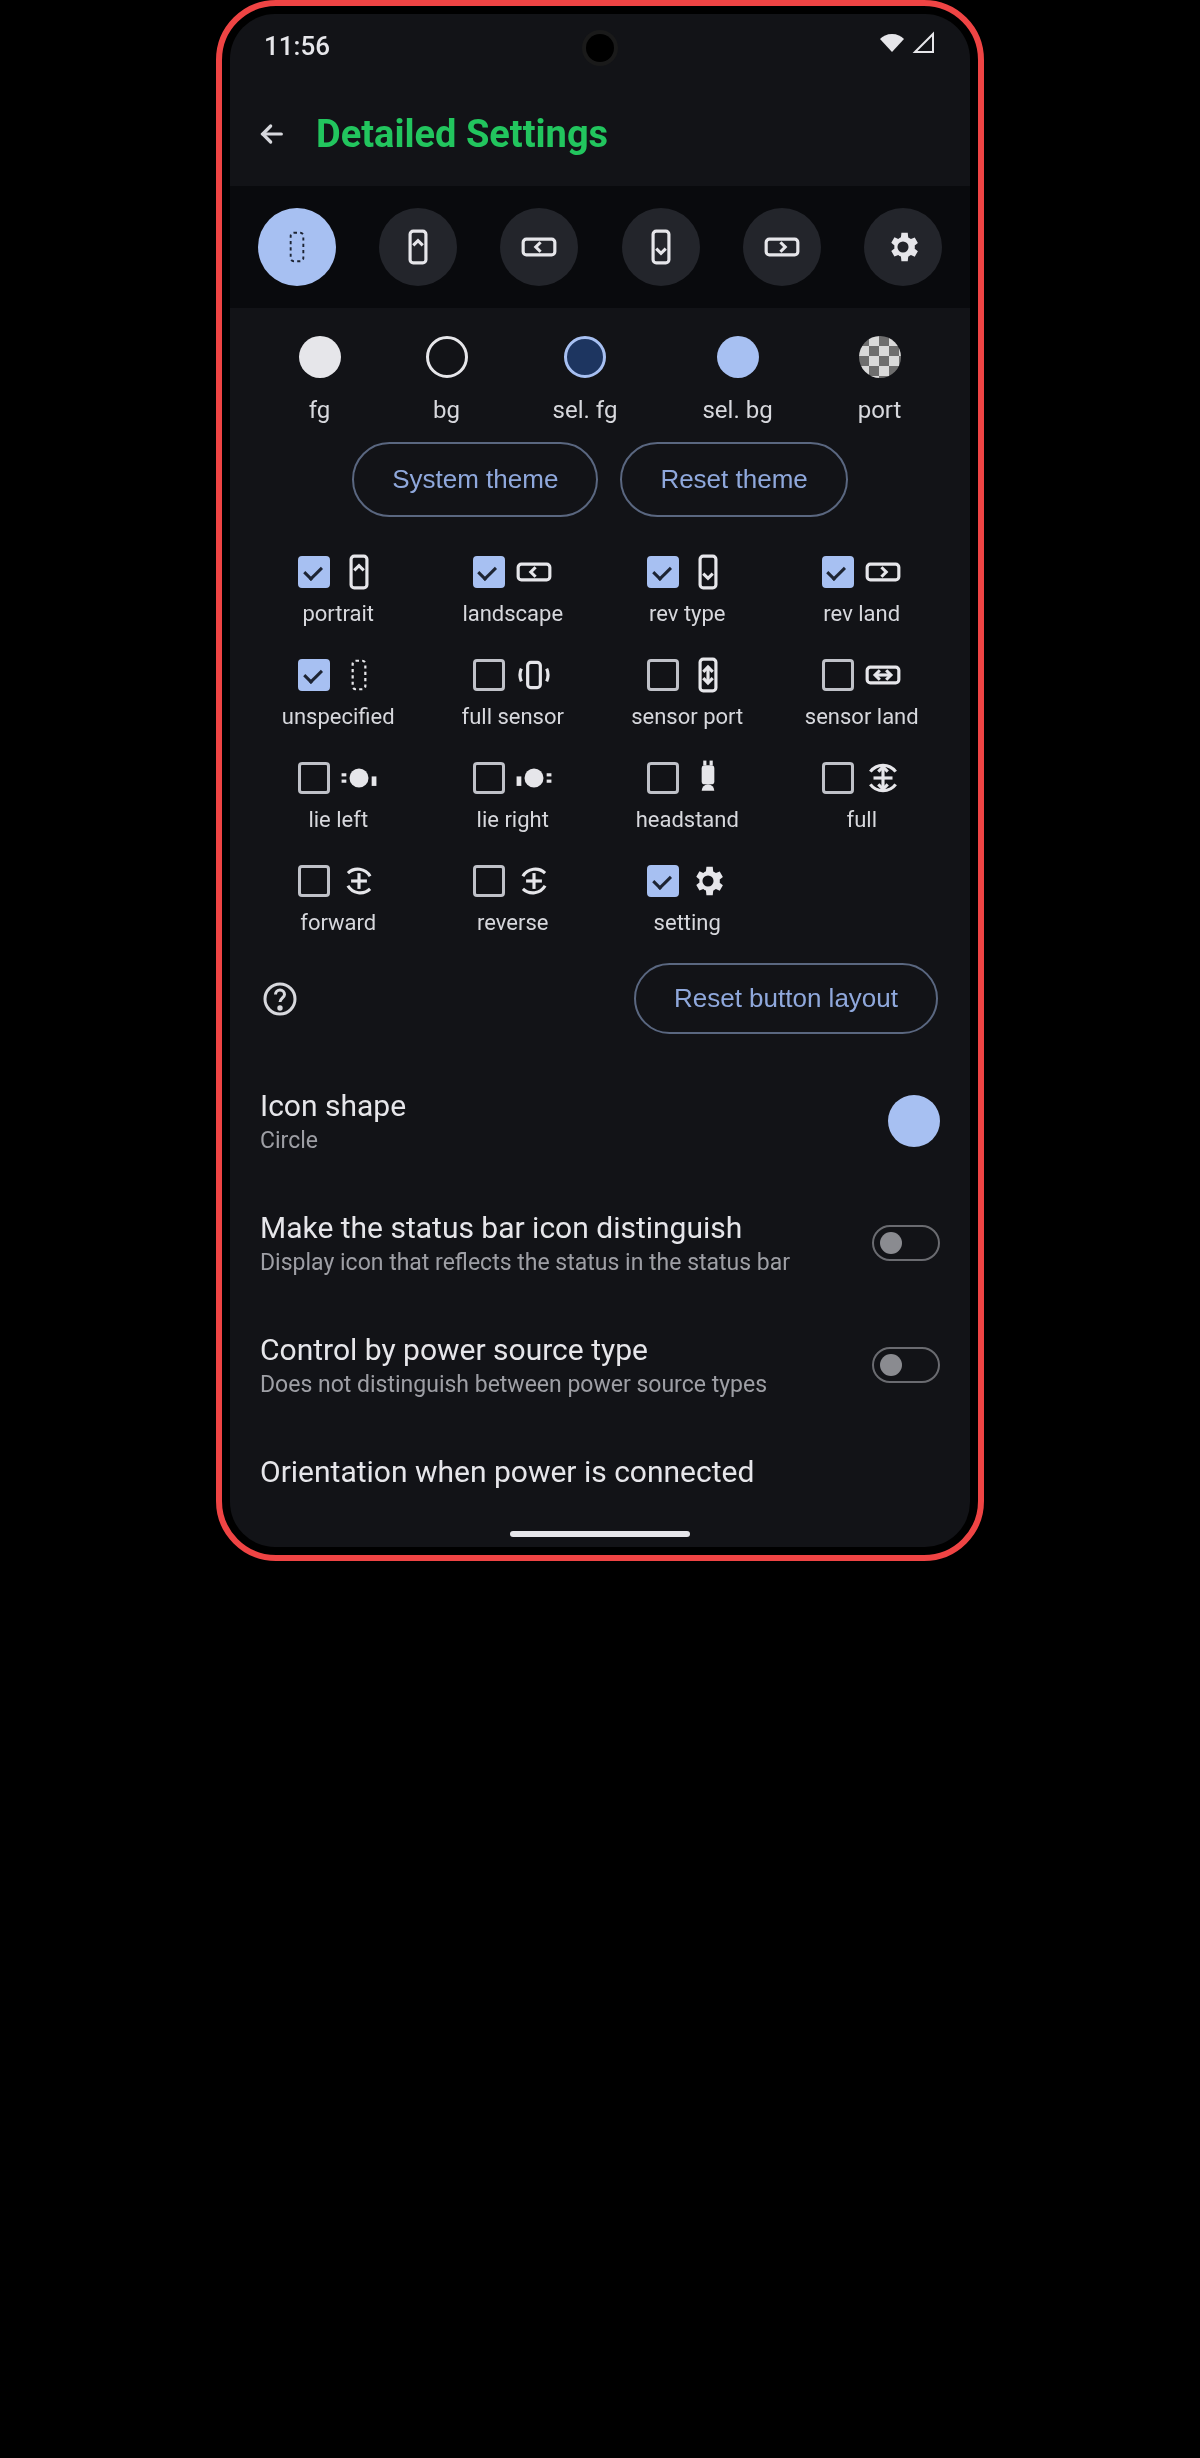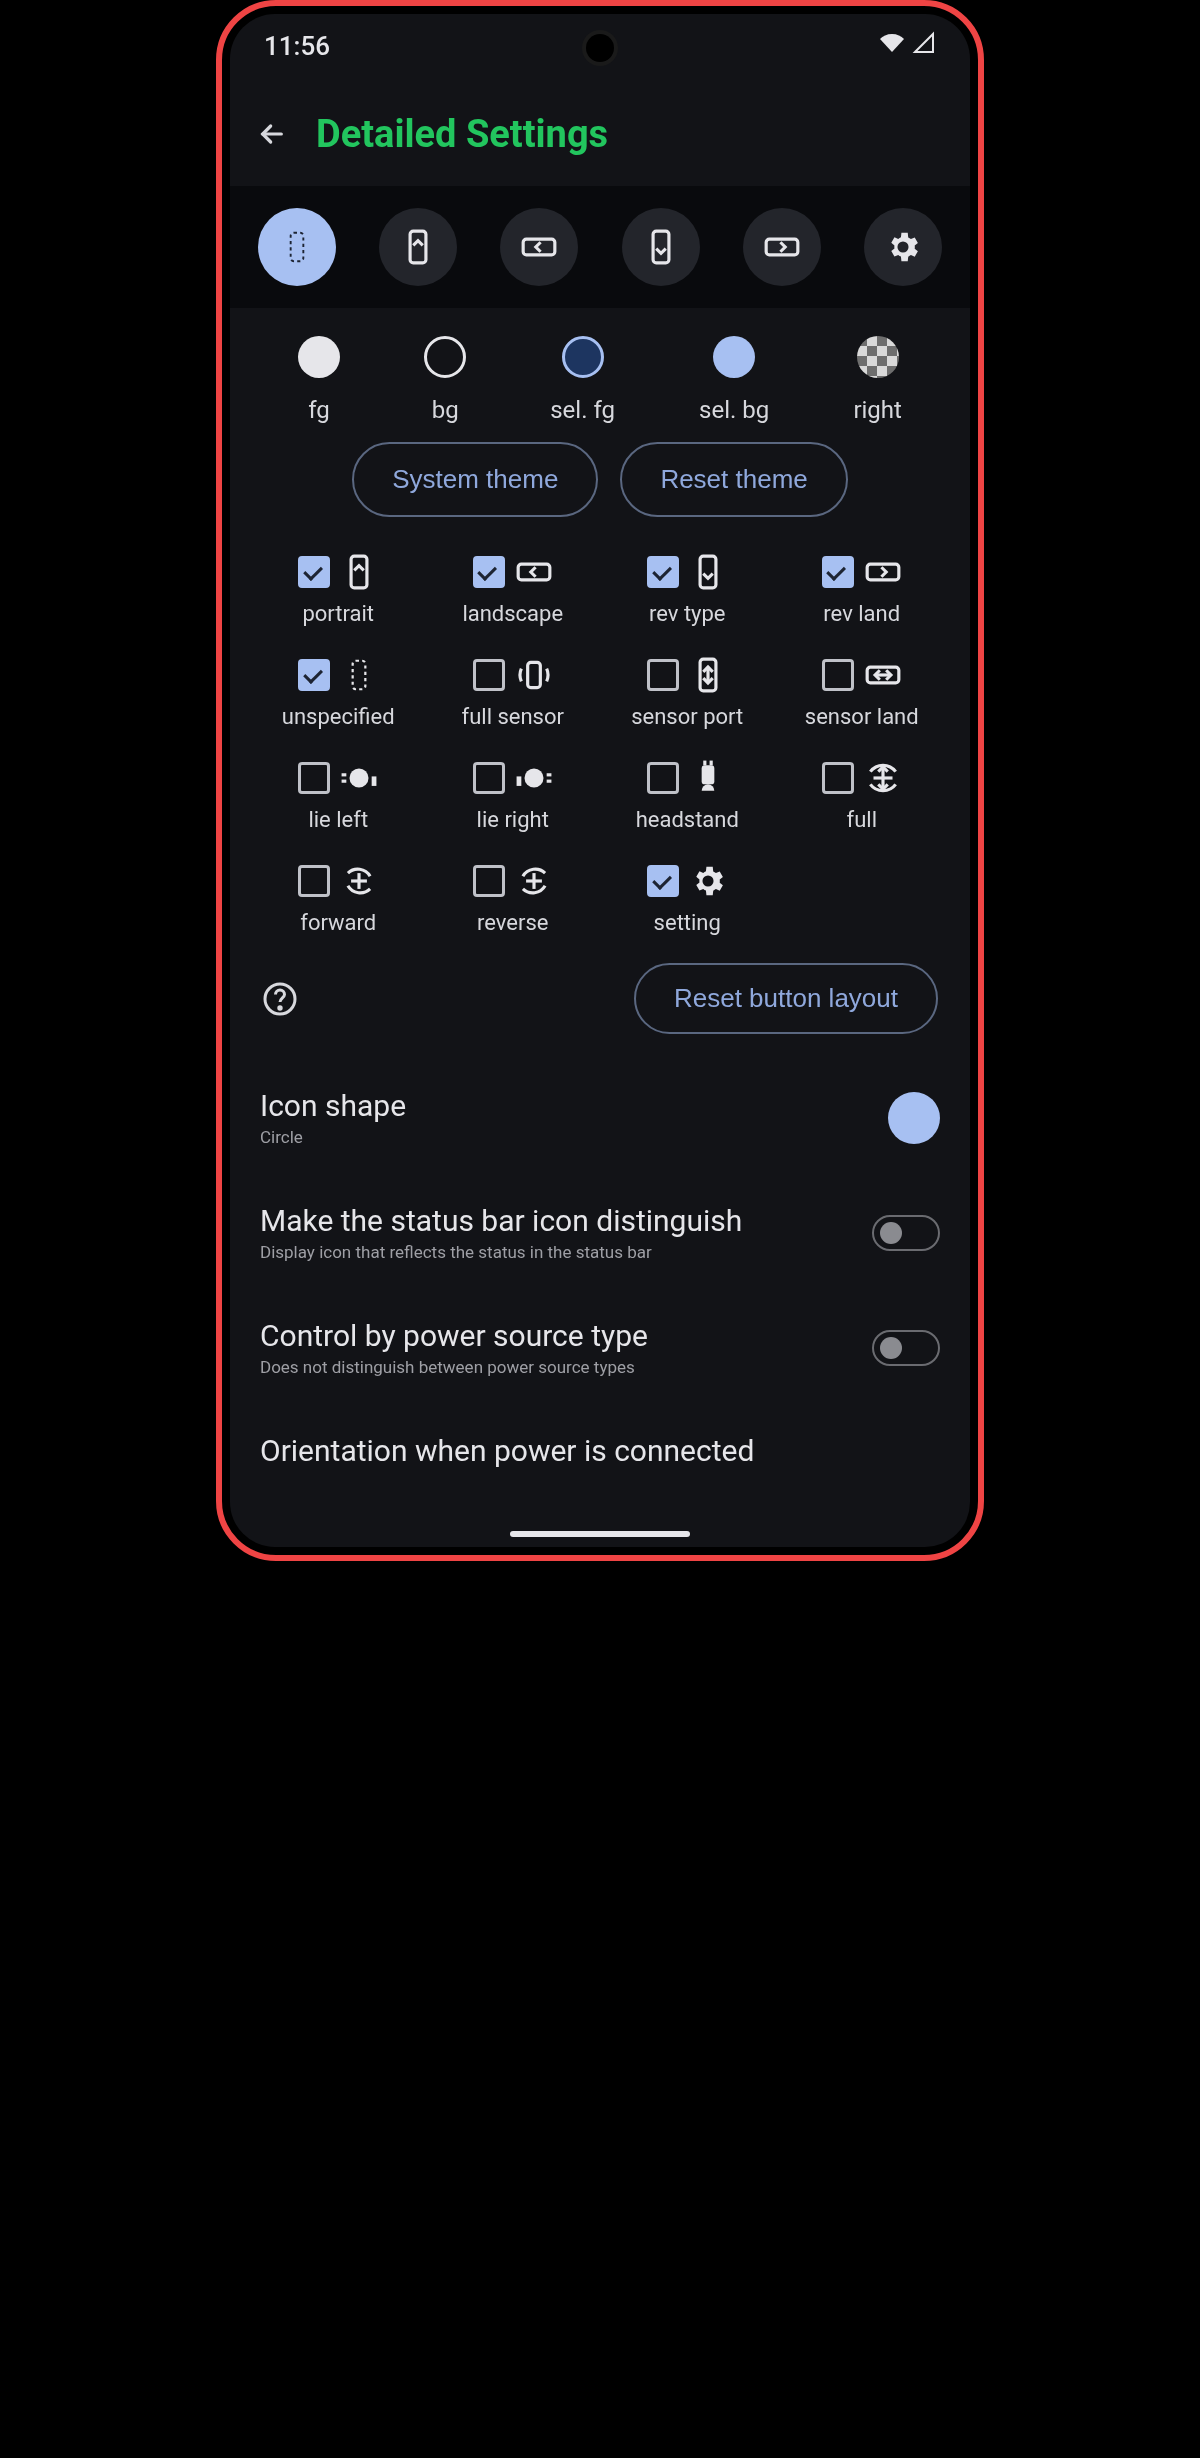--- a/index.html
+++ b/index.html
@@ -137,21 +137,21 @@
   .help { width:36px; height:36px; color:#d7d8dd; cursor:pointer; }
   .settinglist {}
   .srow {
     display:flex; align-items:center; justify-content:space-between;
     padding: 28px 4px;
     gap: 20px;
     cursor:pointer;
   }
   .srow .txt { flex:1; }
   .stitle { font-size:30px; color:#e6e6ea; margin-bottom:4px; }
-  .ssub { font-size:17px; color:#9e9fa5; }
+  .ssub { font-size:23px; color:#9e9fa5; }
   .circle-thumb {
     width:52px; height:52px; border-radius:50%; background:#a7c0f2;
   }
   .toggle {
     width:68px; height:36px; border:2px solid #6a6b70; border-radius:20px;
     position:relative; background:transparent;
   }
   .toggle::after{
     content:""; position:absolute; left:6px; top:5px;
     width:22px; height:22px; border-radius:50%; background:#8a8b90;
@@ -245,21 +245,21 @@
         <div class="coloritem">
           <div class="swatch selfg"></div>
           <span class="colorlabel">sel. fg</span>
         </div>
         <div class="coloritem">
           <div class="swatch selbg"></div>
           <span class="colorlabel">sel. bg</span>
         </div>
         <div class="coloritem">
           <div class="swatch base"></div>
-          <span class="colorlabel">right</span>
+          <span class="colorlabel">port</span>
         </div>
       </div>
 
       <div class="btnrow">
         <button class="pillbtn">System theme</button>
         <button class="pillbtn">Reset theme</button>
       </div>
 
       <div class="grid">
 

